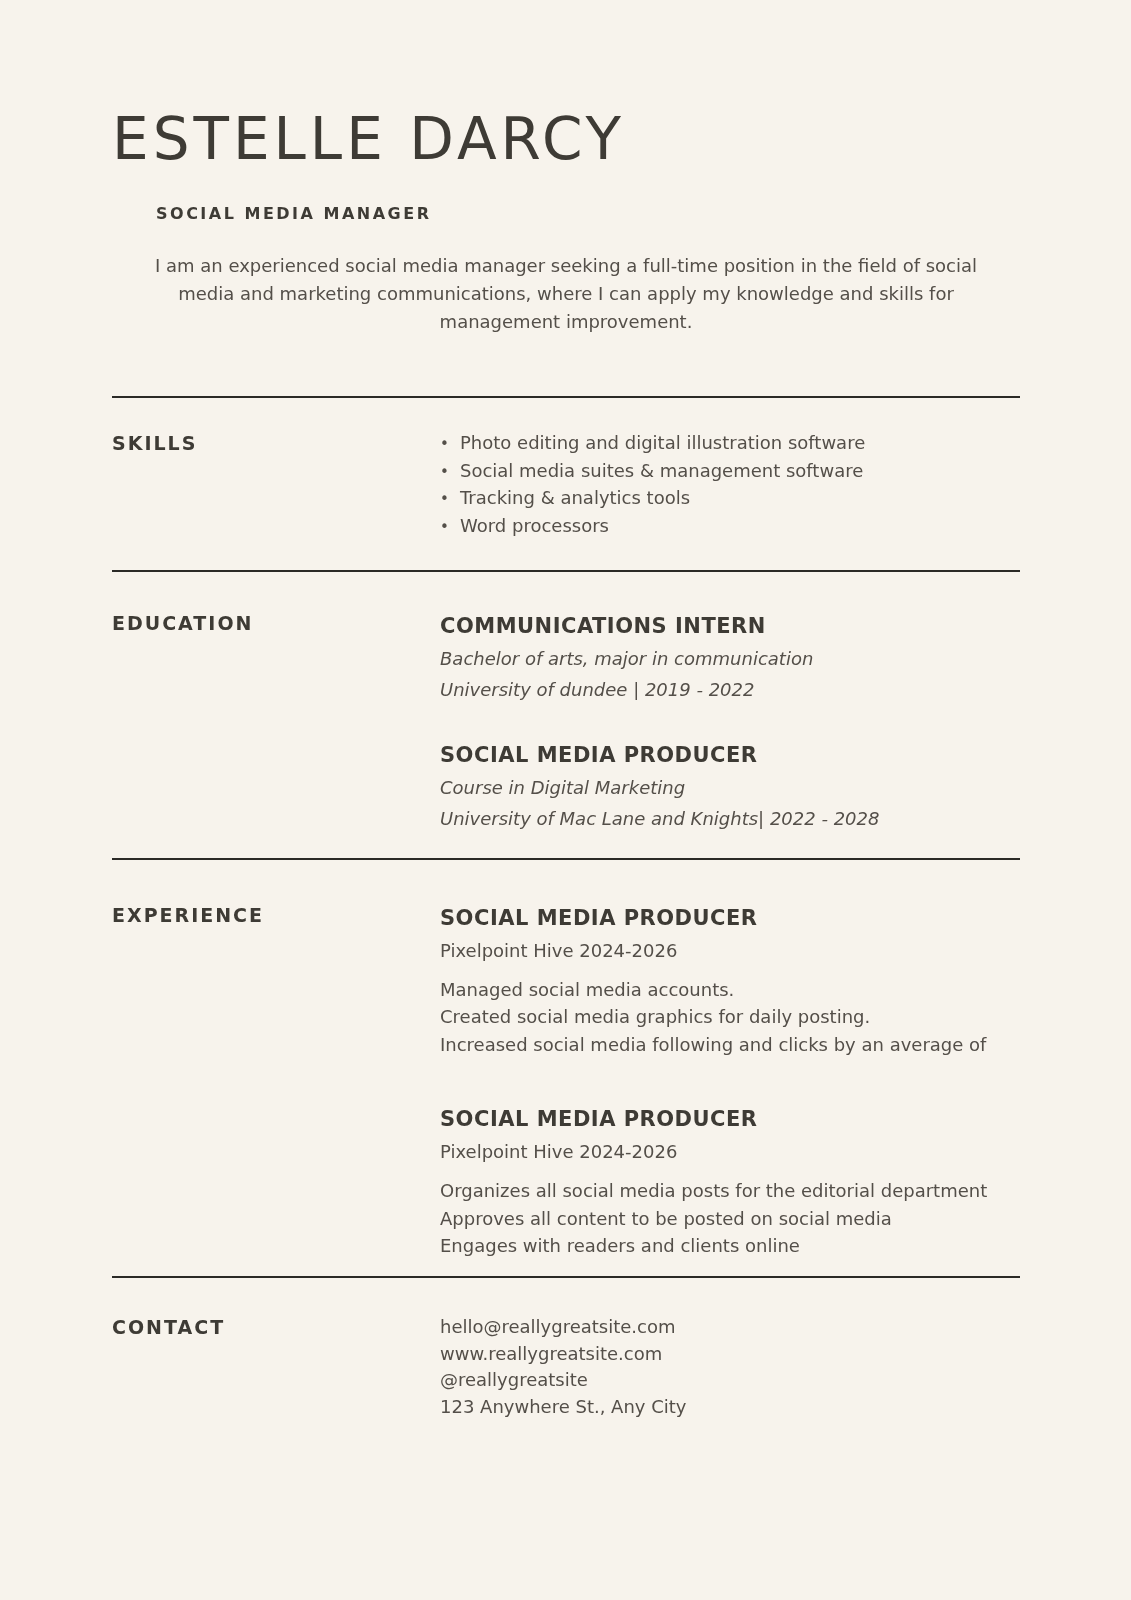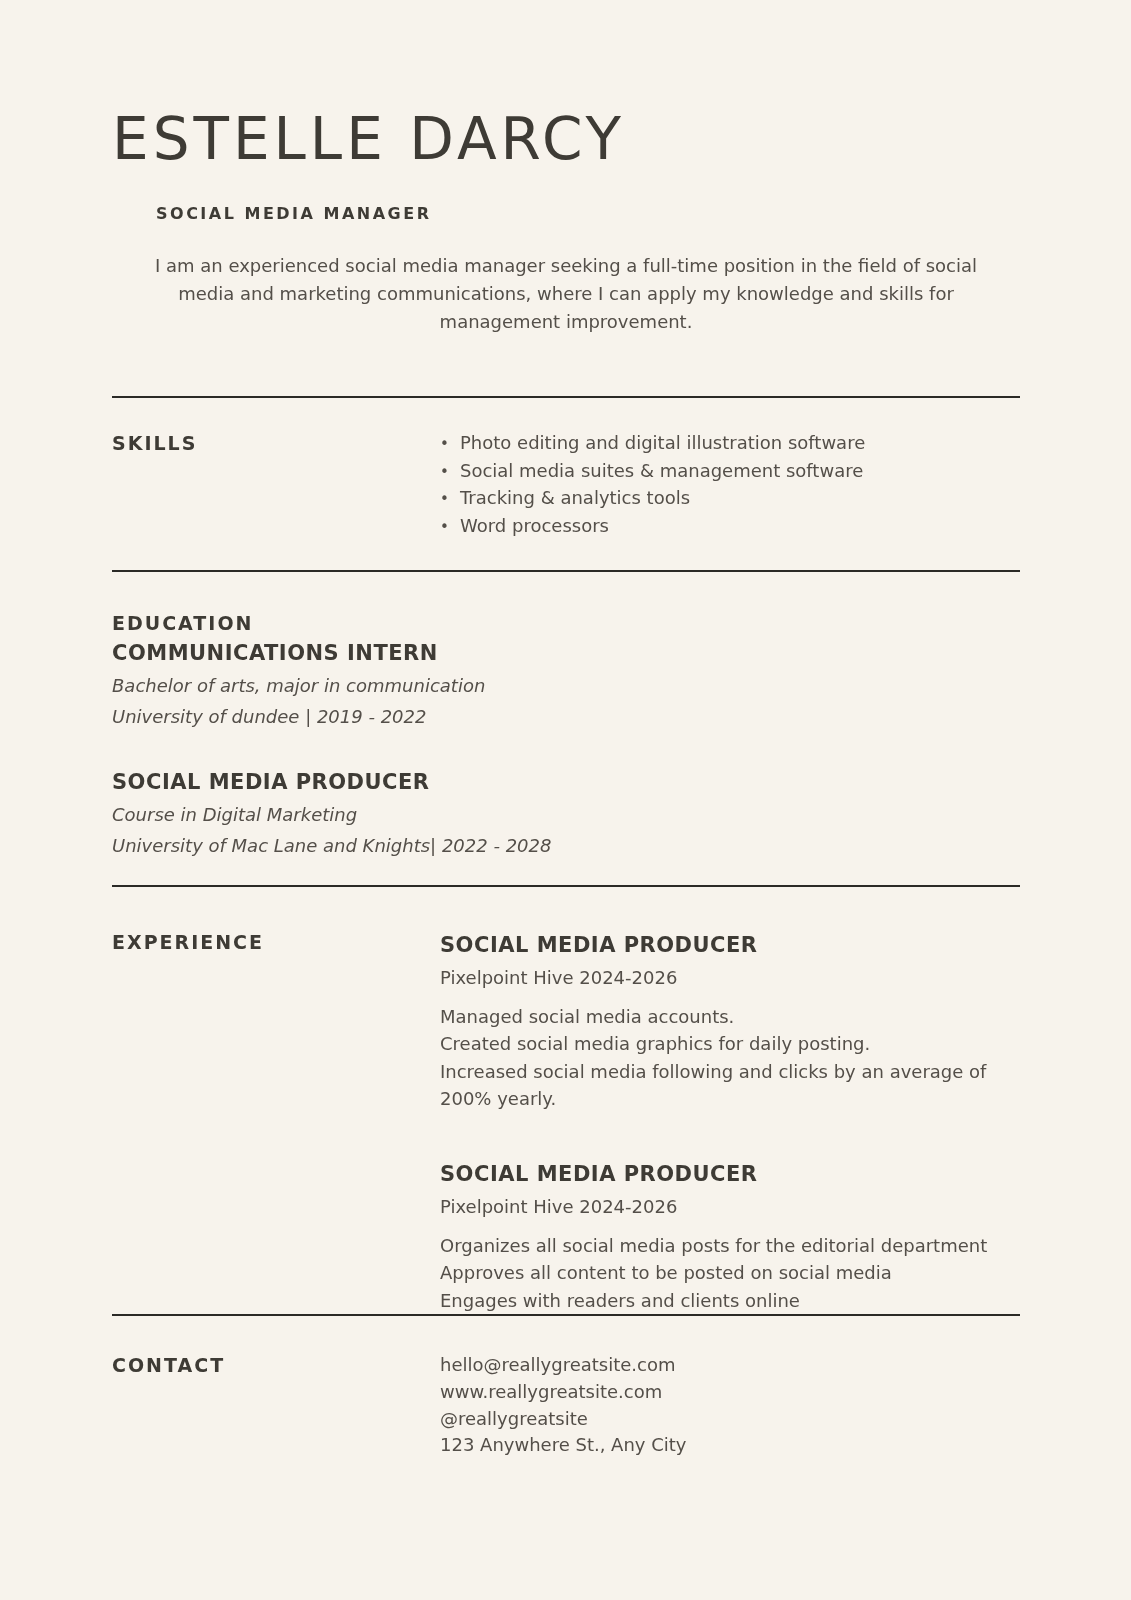--- a/index.html
+++ b/index.html
@@ -69,32 +69,32 @@
     font-size: 18px;
     line-height: 26.7px;
   }
   .bullet {
     width: 20px;
     flex-shrink: 0;
     font-size: 15px;
     color: var(--body-color);
   }
   
-  .section.education { padding-top: 38px; padding-bottom: 24px; flex-direction: column; }
+  .section.education { padding-top: 38px; padding-bottom: 24px; }
   .edu-entry + .edu-entry { margin-top: 34px; }
   .entry-heading {
     font-size: 21px;
     line-height: 33px;
     font-weight: 700;
     letter-spacing: 0.5px;
     color: var(--heading-color);
   }
   .edu-entry .line { font-size: 18px; line-height: 31px; font-style: italic; }
   
-  .section.experience { padding-top: 42px; }
+  .section.experience { padding-top: 42px; padding-bottom: 16px; }
   .exp-entry + .exp-entry { margin-top: 45px; }
   .company-dates { font-size: 18px; line-height: 31px; }
   .exp-details { margin-top: 10px; }
   .exp-details .line { font-size: 18px; line-height: 27.5px; }
   
   .section.contact { padding-top: 36px; }
   .contact-line { font-size: 18px; line-height: 26.7px; }
 </style>
 </head>
 <body>
@@ -158,21 +158,20 @@
   <div class="section experience">
     <div class="section-label">EXPERIENCE</div>
     <div class="section-body">
       <div class="exp-entry">
         <div class="entry-heading">SOCIAL MEDIA PRODUCER</div>
         <div class="company-dates">Pixelpoint Hive 2024-2026</div>
         <div class="exp-details">
           <div class="line">Managed social media accounts.</div>
           <div class="line">Created social media graphics for daily posting.</div>
           <div class="line">Increased social media following and clicks by an average of</div>
-          <div class="line">200% yearly.</div>
         </div>
       </div>
       <div class="exp-entry">
         <div class="entry-heading">SOCIAL MEDIA PRODUCER</div>
         <div class="company-dates">Pixelpoint Hive 2024-2026</div>
         <div class="exp-details">
           <div class="line">Organizes all social media posts for the editorial department</div>
           <div class="line">Approves all content to be posted on social media</div>
           <div class="line">Engages with readers and clients online</div>
         </div>

